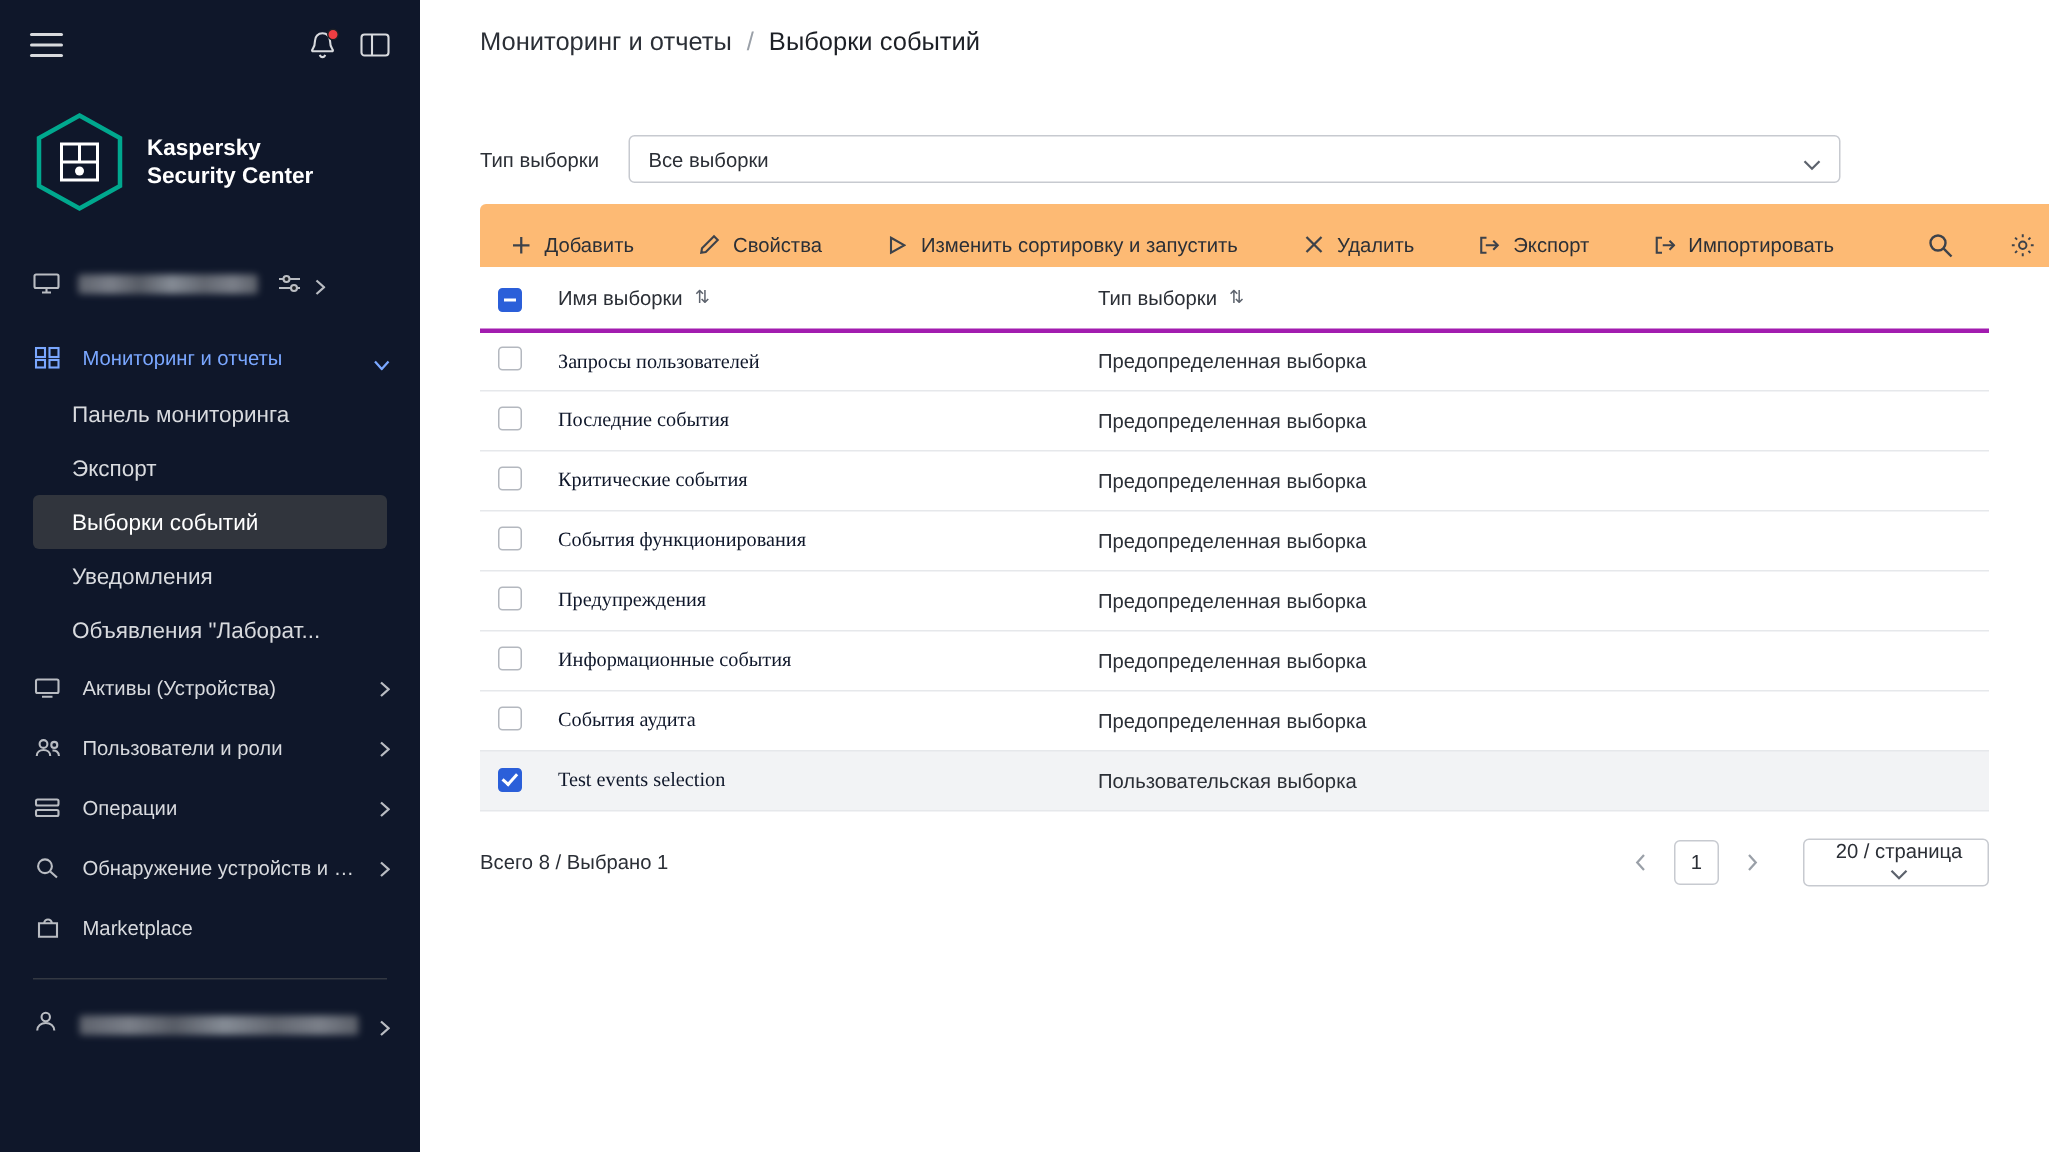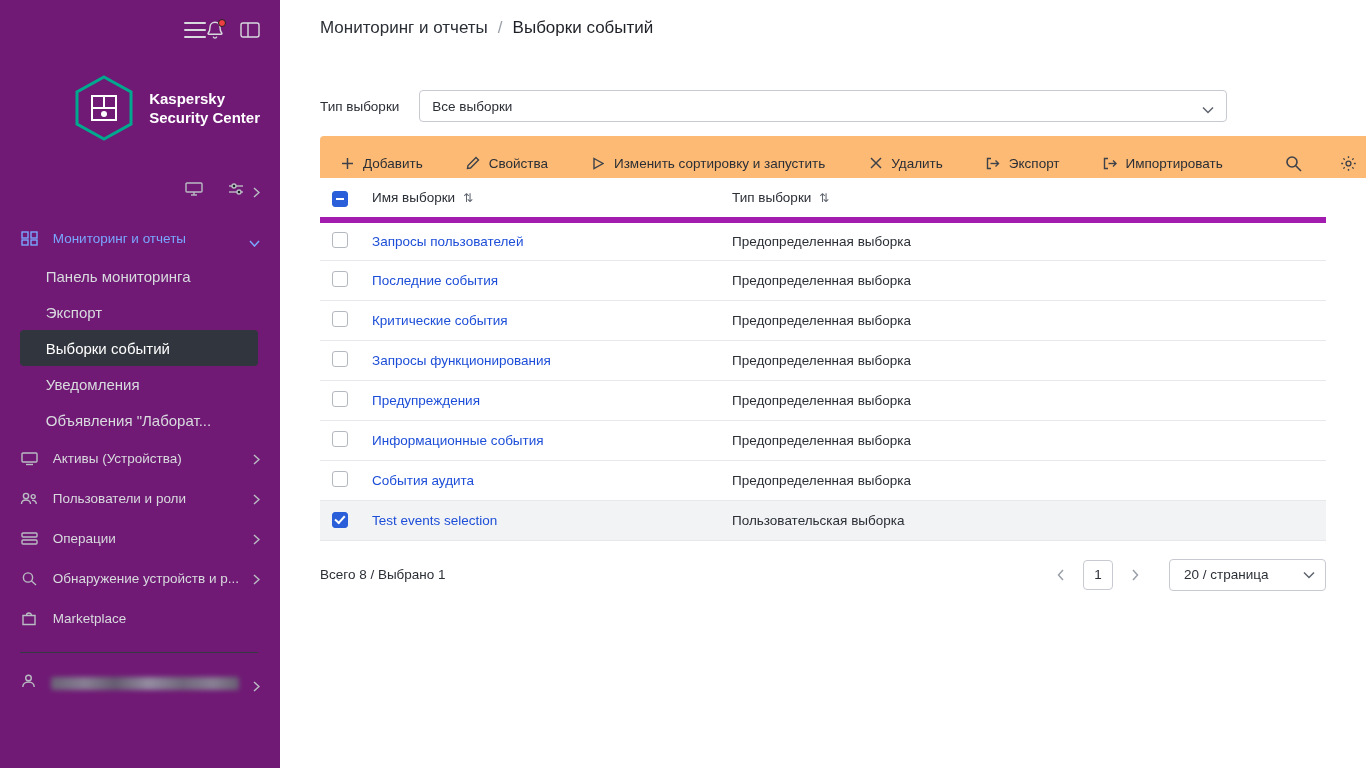--- a/index.html
+++ b/index.html
@@ -9,27 +9,26 @@
     overflow: hidden;
     font-family: "Liberation Sans", sans-serif;
     background: #ffffff;
   }
   .app { display: flex; width: 1366px; height: 768px; }
 
   
   .sidebar {
     width: 280px;
     height: 768px;
-    background: #701a75;
+    background: #0f172a;
     color: #d8dade;
     flex: 0 0 280px;
     position: relative;
     display: flex;
     flex-direction: column;
-    align-items: flex-end;
   }
   .sb-top {
     height: 60px;
     display: flex;
     align-items: center;
     padding: 0 20px;
     justify-content: space-between;
   }
   .hamburger { width: 22px; height: 16px; display: flex; flex-direction: column; justify-content: space-between; cursor: pointer; }
   .hamburger span { display: block; height: 2px; background: #d8dade; border-radius: 1px; }
@@ -175,38 +174,38 @@
   }
 
   table.grid { width: 1006px; border-collapse: collapse; table-layout: fixed; }
   table.grid th {
     text-align: left;
     font-size: 13.5px;
     font-weight: normal;
     color: #2b2f36;
     height: 42px;
     padding: 0;
-    border-bottom: 6px solid #a21caf;
+    border-bottom: 3px solid #a21caf;
     vertical-align: middle;
   }
   table.grid td {
     font-size: 13.5px;
     height: 40px;
     padding: 0;
     border-bottom: 1px solid #e6e8eb;
     color: #2b2f36;
     vertical-align: middle;
   }
   .col-check { width: 52px; padding-left: 12px !important; }
   .col-name { width: 360px; }
   .col-type { width: 594px; }
   th.col-name { padding-right: 12px !important; }
   .th-inner { display: flex; align-items: center; gap: 8px; }
   .sort-ic { font-size: 12px; color: #5d636d; }
-  .cell-link { color: #1d4ed8; cursor: pointer; }
+  .cell-link { color: #0f172a; cursor: pointer; font-family: Liberation Serif, serif; }
   tr.row-selected td { background: #f2f3f5; }
 
   .cbx {
     width: 16px; height: 16px;
     border: 1px solid #b4b8bf;
     border-radius: 3px;
     background: #fff;
     display: inline-flex; align-items: center; justify-content: center;
     cursor: pointer;
   }
@@ -241,28 +240,29 @@
     min-width: 30px; height: 30px;
     border: 1px solid #c7cad0;
     border-radius: 4px;
     display: flex; align-items: center; justify-content: center;
     font-size: 13.5px; color: #2b2f36;
     cursor: pointer;
     background: #fff;
   }
   .page-size {
     margin-left: 12px;
-    width: 157px; height: 32px;
+    width: 124px; height: 32px;
     border: 1px solid #c7cad0;
     border-radius: 4px;
     display: flex; align-items: center; justify-content: space-between;
     padding: 0 10px 0 14px;
     font-size: 13.5px; color: #2b2f36;
     cursor: pointer;
     background: #fff;
+    flex-direction: column;
   }
 </style>
 </head>
 <body>
 
 <div class="app">
 
   <aside class="sidebar">
 
     <div class="sb-top">
@@ -581,21 +581,21 @@
             <td class="col-name"><span class="cell-link">Последние события</span></td>
             <td class="col-type">Предопределенная выборка</td>
           </tr>
           <tr>
             <td class="col-check"><span class="cbx"></span></td>
             <td class="col-name"><span class="cell-link">Критические события</span></td>
             <td class="col-type">Предопределенная выборка</td>
           </tr>
           <tr>
             <td class="col-check"><span class="cbx"></span></td>
-            <td class="col-name"><span class="cell-link">Запросы функционирования</span></td>
+            <td class="col-name"><span class="cell-link">События функционирования</span></td>
             <td class="col-type">Предопределенная выборка</td>
           </tr>
           <tr>
             <td class="col-check"><span class="cbx"></span></td>
             <td class="col-name"><span class="cell-link">Предупреждения</span></td>
             <td class="col-type">Предопределенная выборка</td>
           </tr>
           <tr>
             <td class="col-check"><span class="cbx"></span></td>
             <td class="col-name"><span class="cell-link">Информационные события</span></td>

